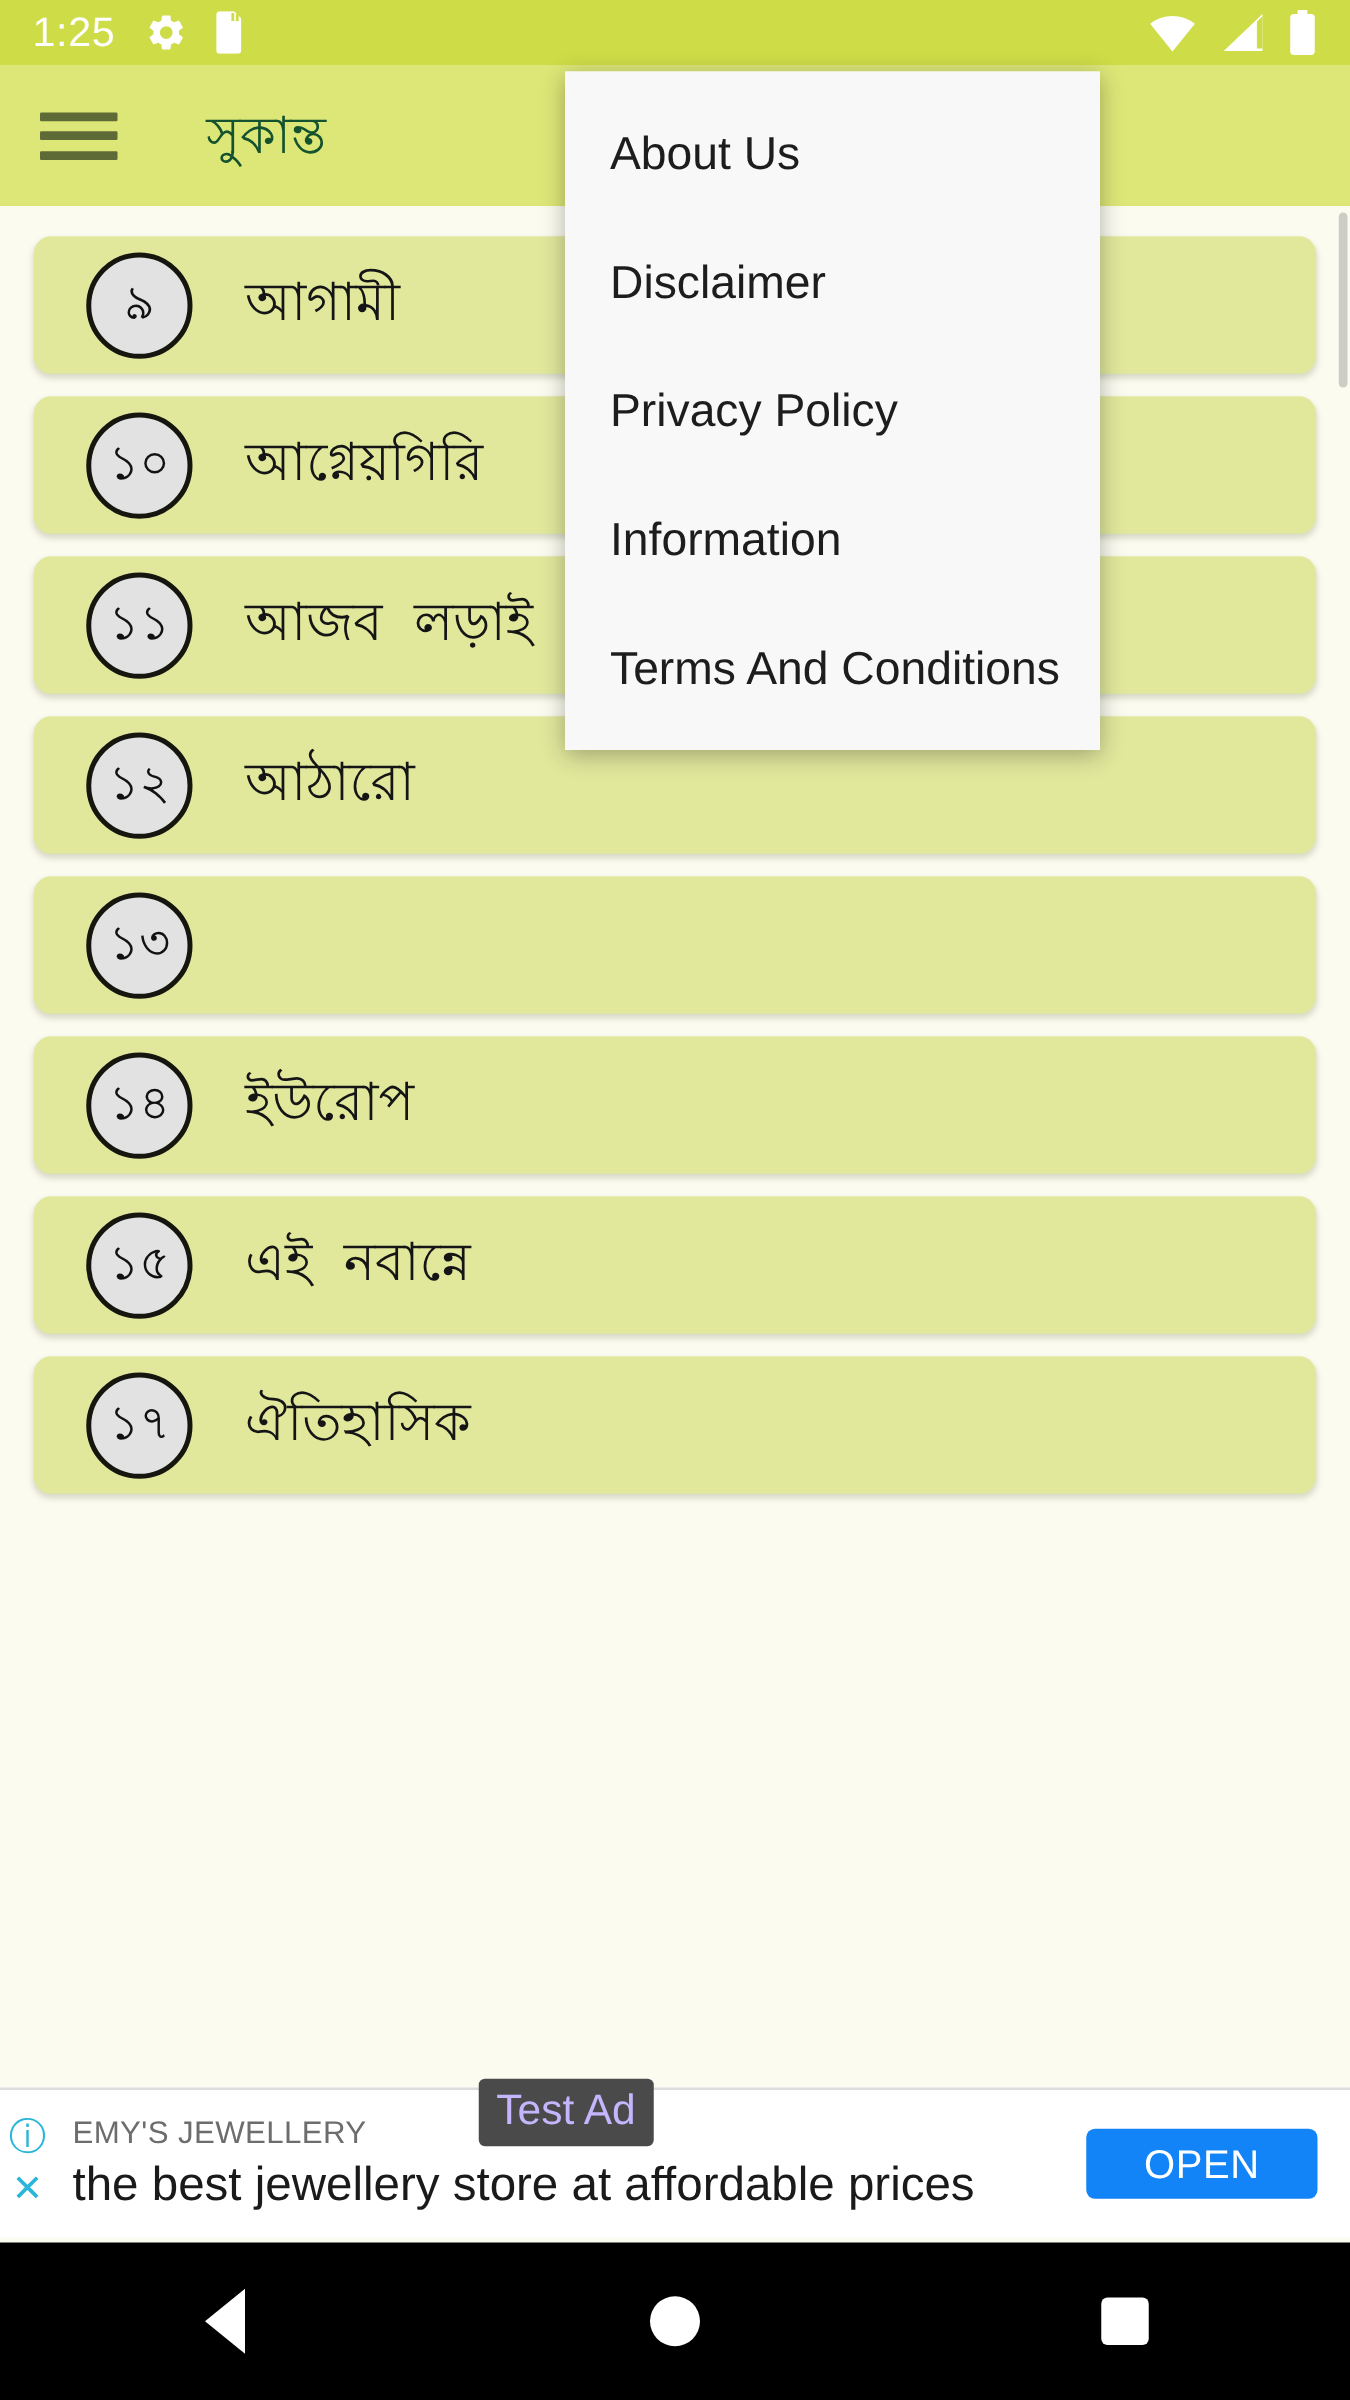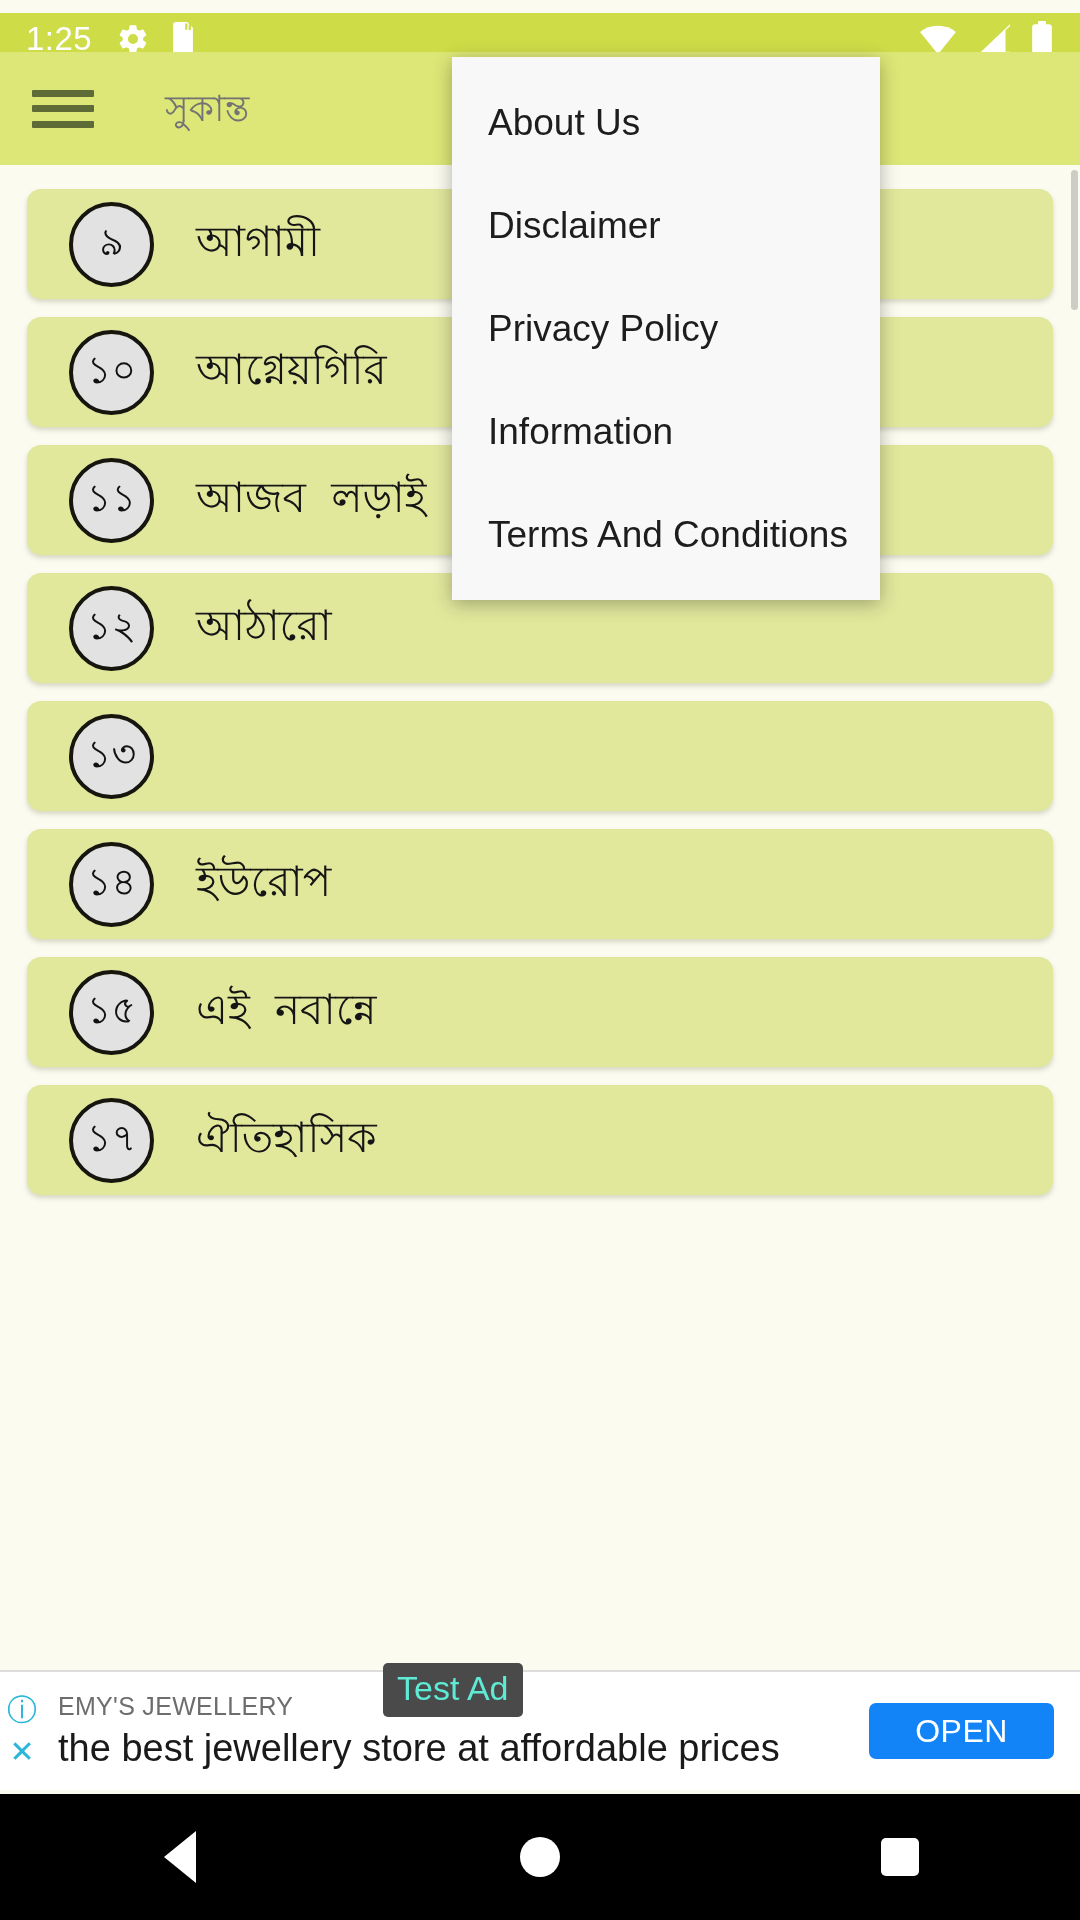--- a/index.html
+++ b/index.html
@@ -16,21 +16,21 @@
     position: relative;
     width: 1080px;
     height: 1920px;
     background: #fbfbf0;
     overflow: hidden;
   }
 
   
   #status-bar {
     position: absolute;
-    left: 0; top: 13px;
+    left: 0; top: 0;
     width: 1080px;
     height: 52px;
     background: #cedc48;
     display: flex;
     align-items: center;
     padding: 0 26px;
     box-sizing: border-box;
   }
   #status-clock {
     color: #ffffff;
@@ -70,22 +70,22 @@
   }
   #hamburger-button span {
     display: block;
     height: 7px;
     width: 62px;
     background: #5e6b36;
     border-radius: 1px;
   }
   #app-title {
     margin-left: 67px;
-    font-size: 36px;
-    color: #737373;
+    font-size: 41px;
+    color: #14532d;
     font-family: "Liberation Serif", "DejaVu Serif", serif;
     line-height: 1;
   }
 
   
   #chapter-list {
     position: absolute;
     left: 0;
     top: 165px;
     width: 1080px;
@@ -205,21 +205,21 @@
   #ad-headline {
     font-size: 38px;
     color: #1a1a1a;
     white-space: nowrap;
   }
   #ad-test-label {
     position: absolute;
     left: 383px;
     top: 1663px;
     background: #4a4a4a;
-    color: #5eead4;
+    color: #c4b5fd;
     font-size: 34px;
     padding: 6px 14px 9px 14px;
     border-radius: 5px;
     z-index: 20;
   }
   #ad-open-button {
     margin-right: 26px;
     width: 185px;
     height: 56px;
     background: #1284f7;

